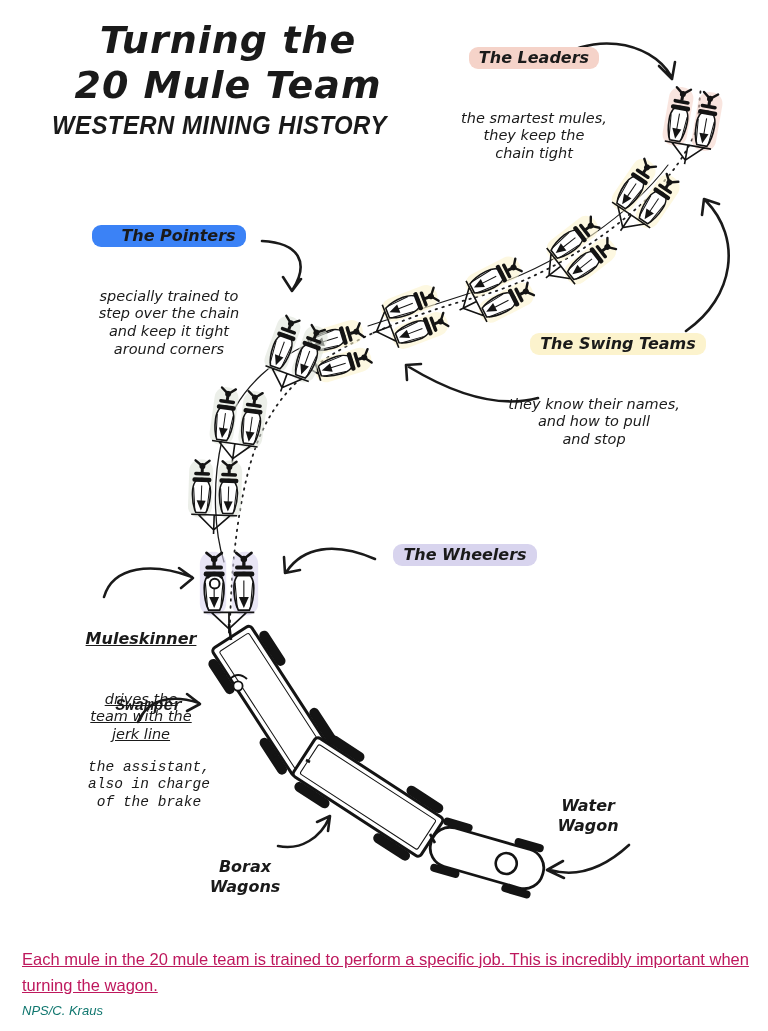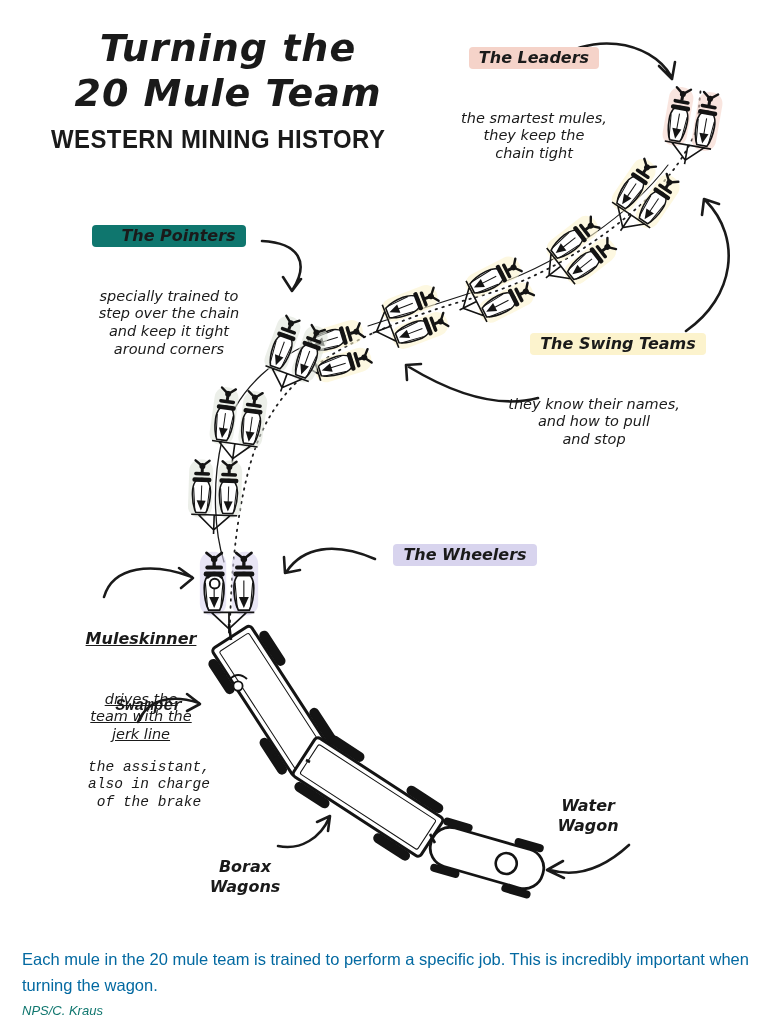--- a/index.html
+++ b/index.html
@@ -1,35 +1,35 @@
 <!DOCTYPE html>
 <html><head>
 <meta charset="utf-8">
 <style>
   html,body{margin:0;padding:0;background:#fff;}
   #page{position:relative;width:768px;height:1031px;background:#fff;overflow:hidden;
         font-family:"DejaVu Sans",sans-serif;color:#1a1a1a;}
   
-  .title{position:absolute;left:28px;top:26px;width:400px;text-align:center;
+  .title{position:absolute;left:28px;top:18px;width:400px;text-align:center;
          font-style:italic;font-weight:bold;font-size:38px;line-height:1.18;
          letter-spacing:1px;white-space:pre-line;}
-  .brand-row{position:absolute;left:44px;top:124px;width:370px;display:flex;
-             align-items:center;justify-content:center;gap:8px;}
+  .brand-row{position:absolute;left:44px;top:110px;width:370px;display:flex;
+             align-items:center;gap:8px;font-style:italic;}
   .brand{font-family:"Liberation Sans",sans-serif;font-weight:bold;font-size:26px;
          letter-spacing:0.5px;transform:scaleX(0.92);transform-origin:left center;
          white-space:nowrap;}
   
   .ann{position:absolute;text-align:center;font-style:italic;line-height:1.22;}
   .ann-title{font-weight:bold;font-size:16px;margin-bottom:2px;white-space:pre-line;}
-  .ann-title .hl{padding:1px 10px 2px;border-radius:4px;box-decoration-break:clone;}
+  .ann-title .hl{padding:1px 10px 2px;border-radius:9px;box-decoration-break:clone;}
   .ann-body{font-size:14.5px;white-space:pre-line;margin-top:42px;}
   
   .caption{position:absolute;left:22px;top:946px;width:738px;
            font-family:"Liberation Sans",sans-serif;font-size:16.5px;line-height:1.6;
-           color:#0369a1;}
+           color:#be185d;text-decoration:underline;}
   .credit{position:absolute;left:22px;top:1003px;width:400px;
           font-family:"Liberation Sans",sans-serif;font-style:italic;font-size:13px;
           color:#0f766e;}
   svg.scene{position:absolute;left:0;top:0;}
 </style>
 </head>
 <body>
 
 <div id="page">
 
@@ -186,21 +186,21 @@
   </div>
 
   <div class="ann" style="left:428px;top:48px;width:212px;">
     <div class="ann-title"><span class="hl" style="background-color: rgb(245, 211, 201);">The Leaders</span></div>
     <div class="ann-body">the smartest mules,
 they keep the
 chain tight</div>
   </div>
 
   <div class="ann" style="left:58px;top:226px;width:222px;">
-    <div class="ann-title"><span class="hl" style="background-color: #0f766e; padding-left: 29px;">The Pointers</span></div>
+    <div class="ann-title"><span class="hl" style="background-color: #3b82f6; padding-left: 29px;">The Pointers</span></div>
     <div class="ann-body">specially trained to
 step over the chain
 and keep it tight
 around corners</div>
   </div>
 
   <div class="ann" style="left:472px;top:334px;width:244px;">
     <div class="ann-title"><span class="hl" style="background-color: rgb(252, 243, 205); margin-left: 48px;">The Swing Teams</span></div>
     <div class="ann-body">they know their names,
 and how to pull

